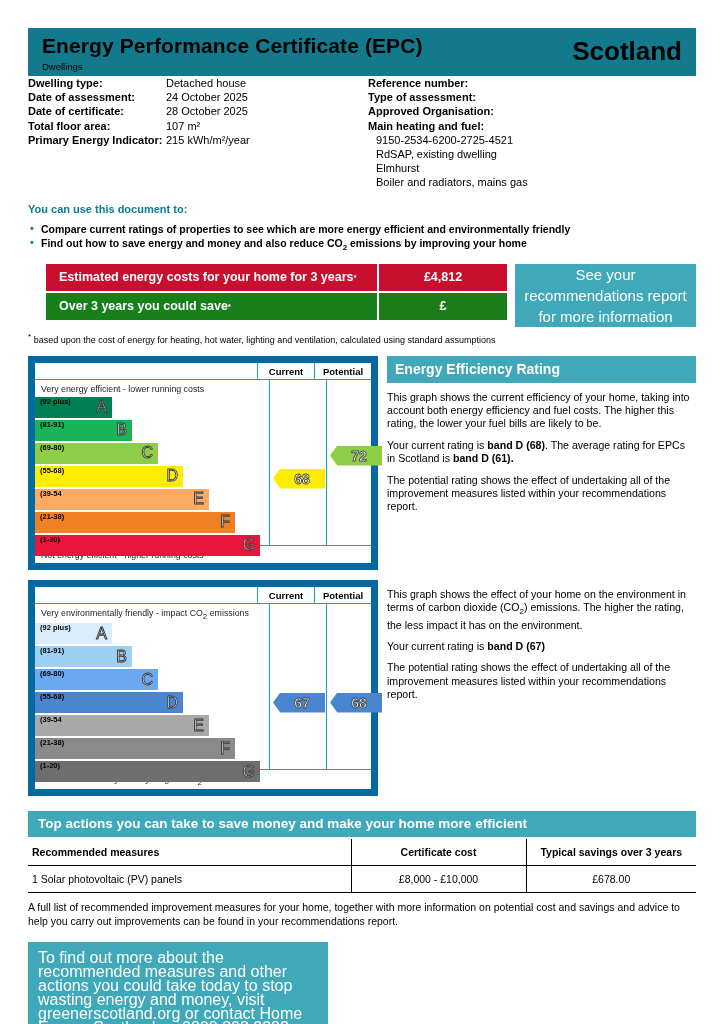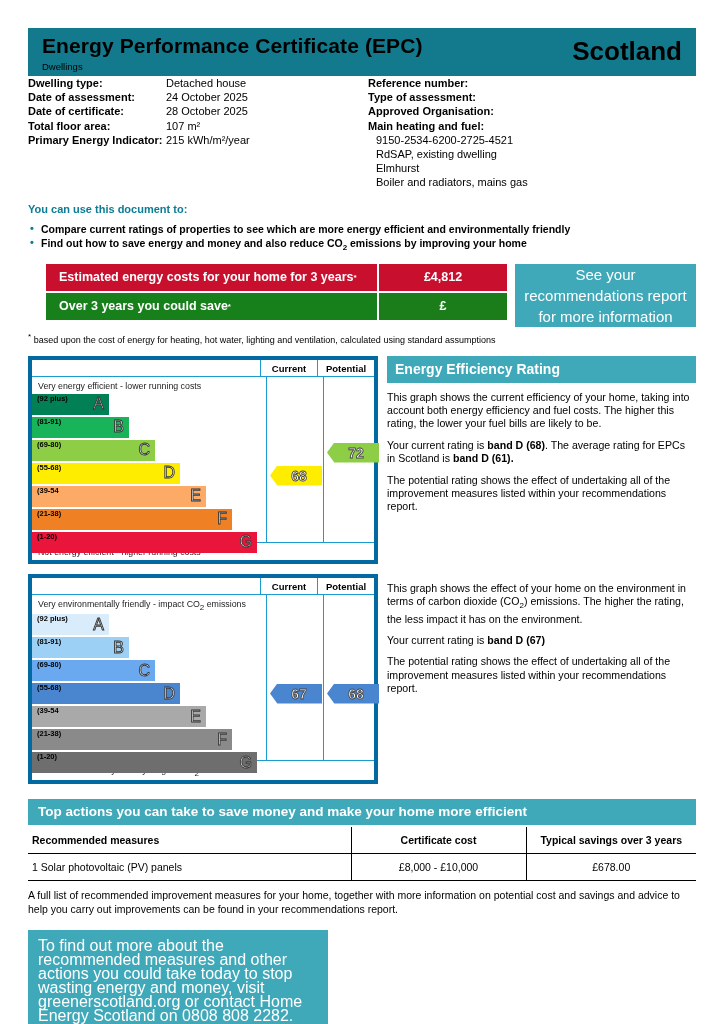--- a/index.html
+++ b/index.html
@@ -69,21 +69,21 @@
   .row-green .cost-label { background:#17801a; }
   .cost-note {
     background:#3fa8b9; color:#fff; flex:1; margin-left:8px;
     font-size:15px; line-height:21px; text-align:center;
     display:flex; align-items:center; justify-content:center; padding:0 6px;
   }
   .footnote { font-size:9px; margin-top:5px; }
 
   
   .ratingblk { display:flex; margin-top:11px; }
-  .chart { width:350px; border:4px solid #0369a1; position:relative; background:#fff; }
+  .chart { width:350px; border:7px solid #0369a1; position:relative; background:#fff; }
   .chart-cols { display:flex; height:17px; border-bottom:1px solid #1b9bd0; }
   .cc-spacer { flex:1; }
   .cc-head {
     width:57px; border-left:1px solid #1b9bd0;
     font-size:9.5px; font-weight:bold; text-align:center; line-height:17px;
   }
   .chart-body { position:relative; }
   .caption { font-size:8.8px; padding:4px 0 3px 6px; color:#222; }
   .bars { position:relative; }
   .bar-row { height:21px; position:relative; margin-bottom:2px; }

